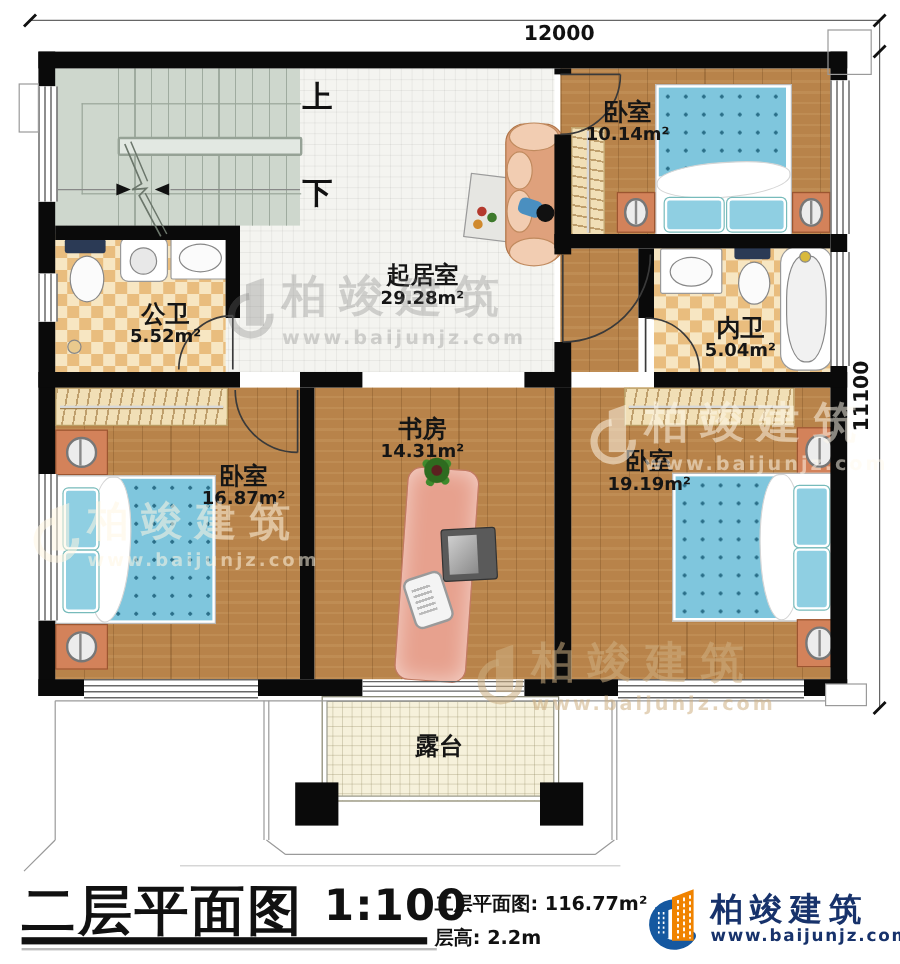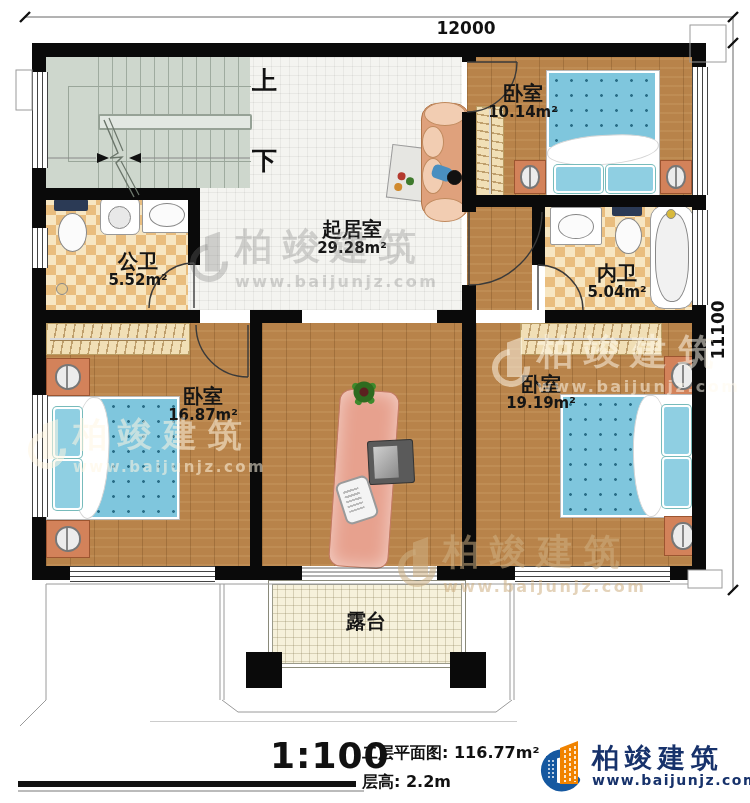--- a/index.html
+++ b/index.html
@@ -234,20 +234,24 @@
     <div class="larea">5.52m²</div>
   </div>
   <div class="lbl" style="left:617px;top:262px">
     <div class="lname">内卫</div>
     <div class="larea">5.04m²</div>
   </div>
   <div class="lbl" style="left:203px;top:385px">
     <div class="lname">卧室</div>
     <div class="larea">16.87m²</div>
   </div>
+  <div class="lbl" style="left:352px;top:346px">
+    <div class="lname">书房</div>
+    <div class="larea">14.31m²</div>
+  </div>
   <div class="lbl" style="left:541px;top:373px">
     <div class="lname">卧室</div>
     <div class="larea">19.19m²</div>
   </div>
   <div class="lbl" style="left:366px;top:610px">
     <div class="lname">露台</div>
   </div>
 
   <div class="wm" style="left:190px;top:222px;color:rgba(120,120,120,.30)">
     <div class="wmic"></div>
@@ -272,20 +276,21 @@
   </div>
   <div class="wm" style="left:398px;top:528px;color:rgba(205,175,130,.55)">
     <div class="wmic"></div>
     <div>
       <div class="wmbrand" style="font-size:36px">柏竣建筑</div>
       <div class="wmurl" style="font-size:16px">www.baijunjz.com</div>
     </div>
   </div>
 
   <div class="ft-line"></div>
+  <div class="ft-title">二层平面图</div>
   <div class="ft-scale">1:100</div>
   <div class="ft-rule1"></div>
   <div class="ft-rule2"></div>
   <div class="ft-area">
     <span>二层平面图:</span>
     <span>116.77m²</span>
   </div>
   <div class="ft-h">
     <span>层高:</span>
     <span>2.2m</span>

